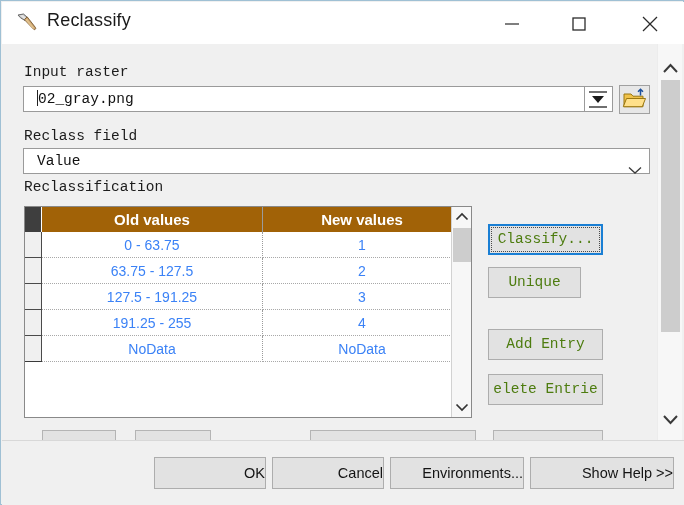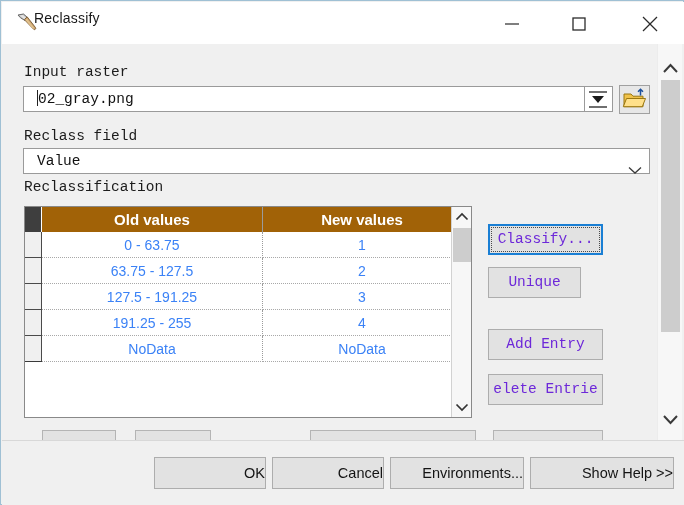--- a/index.html
+++ b/index.html
@@ -32,22 +32,22 @@
     background: #ffffff;
     border-bottom: 1px solid #e3e3e3;
   }
   #title-icon {
     position: absolute;
     left: 12px; top: 9px;
     width: 26px; height: 26px;
   }
   #title-text {
     position: absolute;
-    left: 32px; top: 8px;
-    font-size: 14px;
+    left: 45px; top: 8px;
+    font-size: 18px;
     color: #1a1a1a;
     font-family: "Liberation Sans", sans-serif;
     letter-spacing: 0.2px;
     white-space: nowrap;
   }
   .winbtn {
     position: absolute;
     top: 1px;
     width: 46px; height: 41px;
     cursor: default;
@@ -203,21 +203,21 @@
   }
 
   
   .sidebtn {
     position: absolute;
     box-sizing: border-box;
     background: #e2e2e2;
     border: 1px solid #adadad;
     font-family: "Liberation Mono", monospace;
     font-size: 14.5px;
-    color: #6d28d9;
+    color: #4d7c0f;
     text-align: center;
     line-height: 29px;
     white-space: nowrap;
     overflow: hidden;
     cursor: default;
   }
   #btn-classify {
     border: 2px solid #1a7fd4;
     line-height: 26px;
   }

